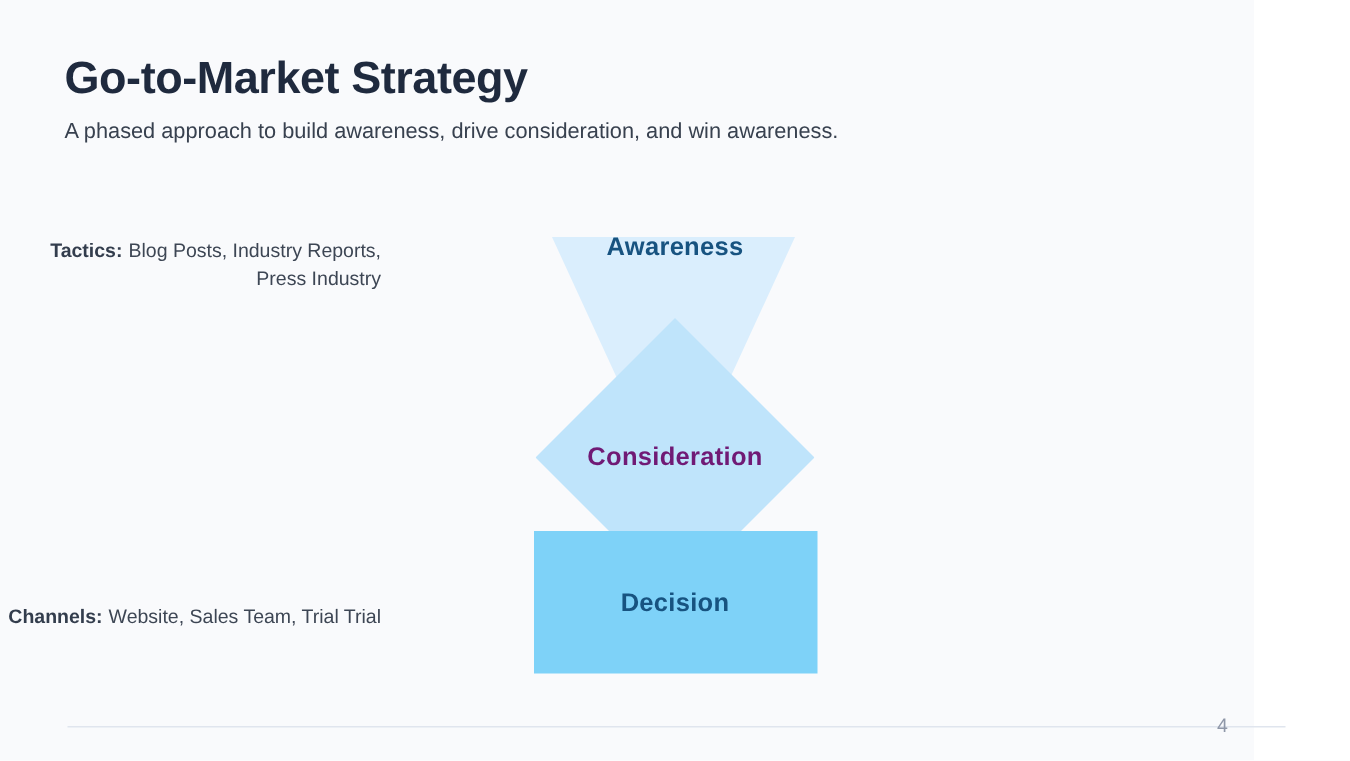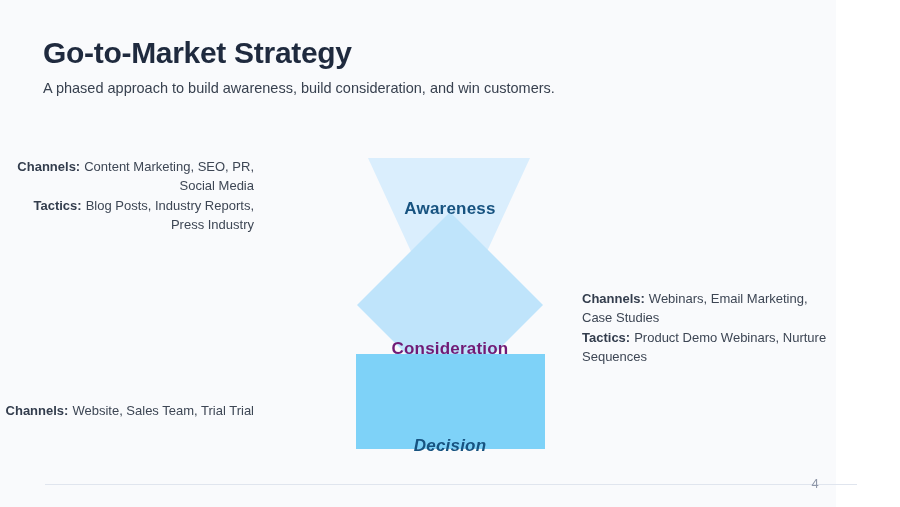--- a/index.html
+++ b/index.html
@@ -30,21 +30,21 @@
   .diamond-consideration {
     left: 357px; top: 212px; width: 186px; height: 186px;
     clip-path: polygon(50% 0, 100% 50%, 50% 100%, 0 50%);
   }
   .rect-decision {
     left: 356px; top: 354px; width: 189px; height: 95px;
   }
   .stage-label {
     position: absolute; left: 330px; width: 240px;
     text-align: center; font-weight: 700; font-size: 17px;
-    line-height: 20px; letter-spacing: 0.2px; margin-top: 44px;
+    line-height: 20px; letter-spacing: 0.2px;
   }
   .lbl-awareness     { top: 155px; }
   .lbl-consideration { top: 295px; }
   .lbl-decision      { top: 392px; }
   
   .annotation {
     position: absolute; font-size: 13px; line-height: 19.3px;
     color: #3d4654;
   }
   .annotation p { margin: 0; }
@@ -61,49 +61,38 @@
     position: absolute; right: 11px; top: 476px; width: 20px;
     font-size: 13px; color: #8f97a8; text-align: center;
   }
 </style>
 </head>
 <body>
 
 <div class="slide" style="background-color: rgb(249, 250, 252);">
 
   <h1 class="title">Go-to-Market Strategy</h1>
-  <p class="subtitle">A phased approach to build awareness, build consideration, and win customers.</p>
+  <p class="subtitle">A phased approach to build awareness, drive consideration, and win awareness.</p>
 
   <div>
     <div class="shape tri-awareness" style="background-color: rgb(218, 238, 253);"></div>
     <div class="shape diamond-consideration" style="background-color: rgb(191, 228, 251);"></div>
     <div class="shape rect-decision" style="background-color: rgb(126, 210, 248);"></div>
 
     <div class="stage-label lbl-awareness" style="color: rgb(23, 83, 128);">Awareness</div>
     <div class="stage-label lbl-consideration" style="color: #701a75;">Consideration</div>
-    <div class="stage-label lbl-decision" style="color: rgb(23, 83, 128); font-style: italic;">Decision</div>
+    <div class="stage-label lbl-decision" style="color: rgb(23, 83, 128);">Decision</div>
   </div>
 
   <div class="annotation ann-awareness">
-    <p>
-      <span class="ann-lbl">Channels:</span><span>Content Marketing, SEO, PR, Social Media</span>
-    </p>
     <p>
       <span class="ann-lbl">Tactics:</span><span>Blog Posts, Industry Reports, Press Industry</span>
     </p>
   </div>
 
-  <div class="annotation ann-consideration">
-    <p>
-      <span class="ann-lbl">Channels:</span><span>Webinars, Email Marketing, Case Studies</span>
-    </p>
-    <p>
-      <span class="ann-lbl">Tactics:</span><span>Product Demo Webinars, Nurture Sequences</span>
-    </p>
-  </div>
 
   <div class="annotation ann-decision">
     <p>
       <span class="ann-lbl">Channels:</span><span>Website, Sales Team, Trial Trial</span>
     </p>
   </div>
 
   <div class="divider" style="background-color: rgb(224, 229, 238);"></div>
   <div class="page-number">4</div>
 

